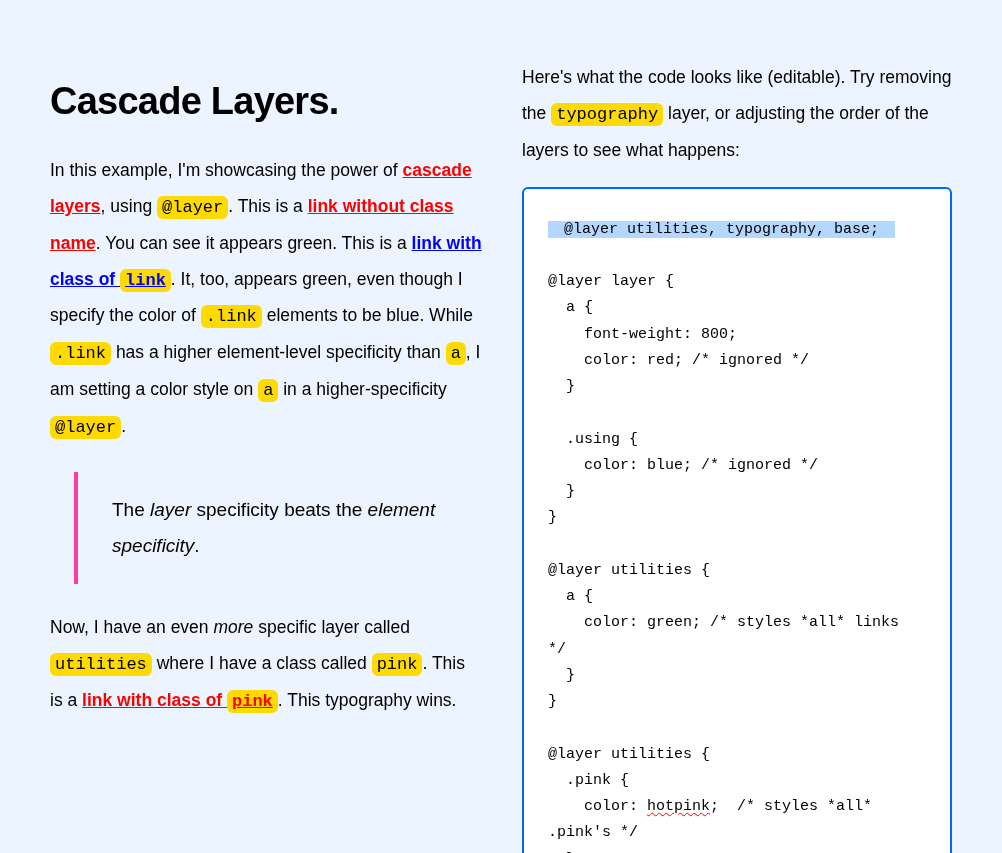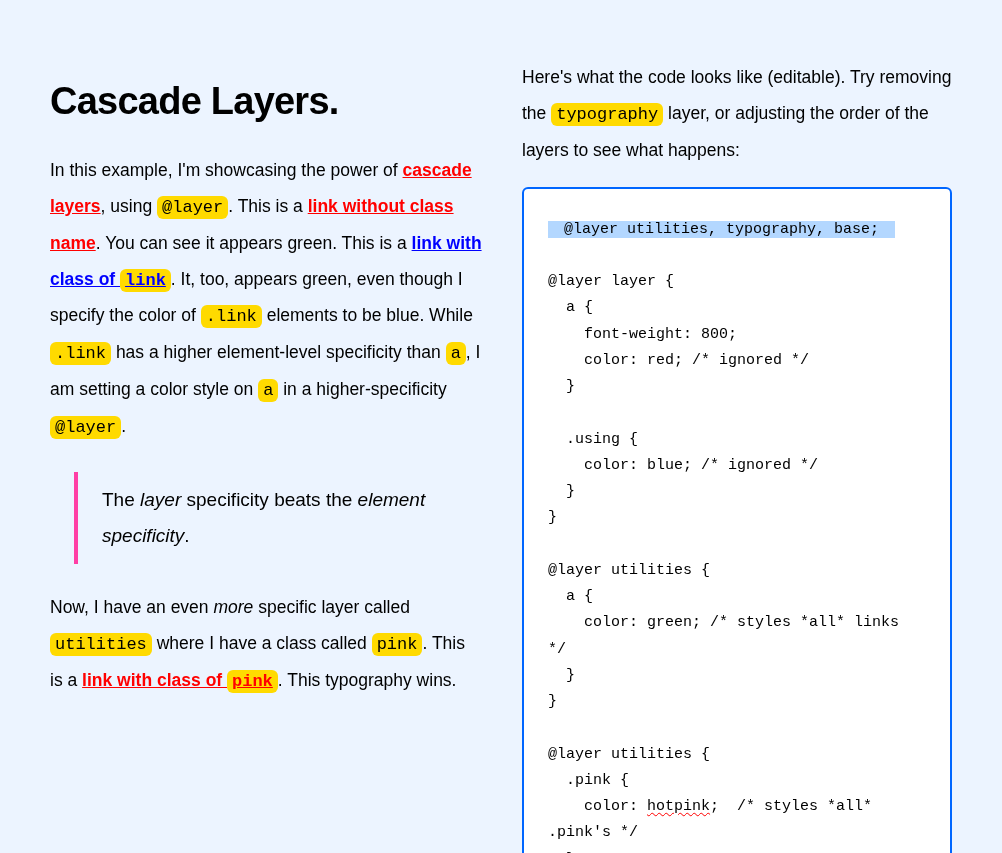--- a/index.html
+++ b/index.html
@@ -49,21 +49,21 @@
     a code {
     }
     blockquote {
       border-left: 4px solid #ff3ea5;
       margin: 26px 0 26px 24px;
       padding: 10px 0 10px 24px;
     }
     blockquote p {
       font-size: 19px;
       line-height: 1.9;
-      margin: 0;
+      margin: 10px;
     }
     em { font-style: italic; }
     .codebox {
       background: #fff;
       border: 2px solid #0066ff;
       border-radius: 6px;
       padding: 28px 24px;
       font-family: ui-monospace, Menlo, Monaco, "Courier New", monospace;
       font-size: 15px;
       line-height: 1.75;

